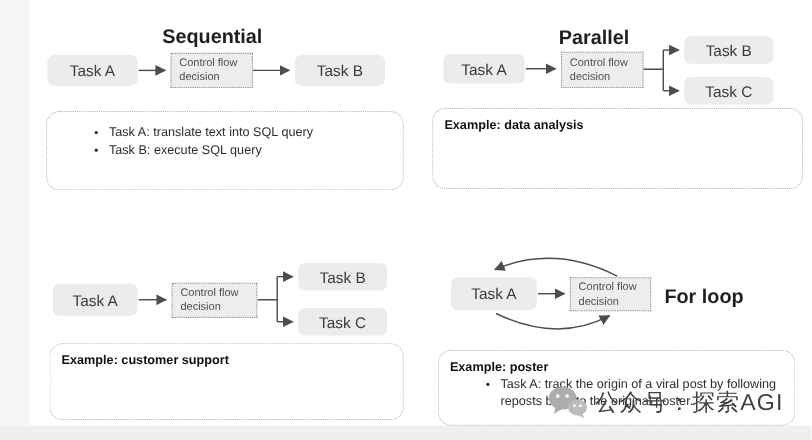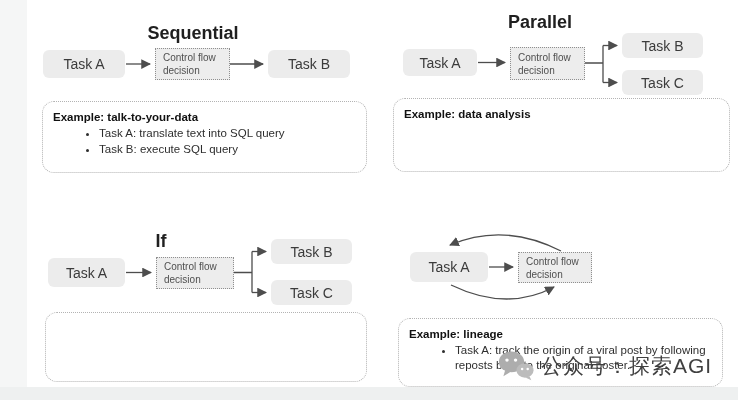--- a/index.html
+++ b/index.html
@@ -78,57 +78,57 @@
   </svg>
 
   <div class="diagram-title" style="left:118px; top:23px; width:150px;">Sequential</div>
   <div class="node" style="left:43px; top:50px; width:82px; height:28px;">Task A</div>
   <div class="control" style="left:155px; top:48px; width:75px; height:32px;">
     <span>Control flow</span>
     <span>decision</span>
   </div>
   <div class="node" style="left:268px; top:50px; width:82px; height:28px;">Task B</div>
   <div class="example" style="left:42px; top:101px; width:325px; height:72px;">
-    <div class="ex-title">Example: talk-to-your-data</div>
     <ul>
       <li>Task A: translate text into SQL query</li>
       <li>Task B: execute SQL query</li>
     </ul>
   </div>
 
-  <div class="diagram-title" style="left:465px; top:12px; width:150px;">Parallel</div>
+  <div class="diagram-title" style="left:465px; top:24px; width:150px;">Parallel</div>
   <div class="node" style="left:403px; top:49px; width:74px; height:27px;">Task A</div>
   <div class="control" style="left:510px; top:47px; width:75px; height:33px;">
     <span>Control flow</span>
     <span>decision</span>
   </div>
   <div class="node" style="left:622px; top:33px; width:81px; height:25px;">Task B</div>
   <div class="node" style="left:622px; top:70px; width:81px; height:25px;">Task C</div>
   <div class="example" style="left:393px; top:98px; width:337px; height:74px;">
     <div class="ex-title">Example: data analysis</div>
   </div>
 
-  <div class="diagram-title" style="left:86px; top:231px; width:150px;">If</div>
   <div class="node" style="left:48px; top:258px; width:77px; height:29px;">Task A</div>
   <div class="control" style="left:156px; top:257px; width:78px; height:32px;">
     <span>Control flow</span>
     <span>decision</span>
   </div>
   <div class="node" style="left:271px; top:239px; width:81px; height:25px;">Task B</div>
   <div class="node" style="left:271px; top:280px; width:81px; height:25px;">Task C</div>
   <div class="example" style="left:45px; top:312px; width:322px; height:70px;">
+    <div class="ex-title">Example: customer support</div>
   </div>
 
   <div class="node" style="left:410px; top:252px; width:78px; height:30px;">Task A</div>
   <div class="control" style="left:518px; top:252px; width:74px; height:31px;">
     <span>Control flow</span>
     <span>decision</span>
   </div>
+  <div class="diagram-title" style="left:604px; top:259px; width:90px; text-align:left;">For loop</div>
   <div class="example ex-forloop" style="left:398px; top:318px; width:325px; height:69px;">
-    <div class="ex-title">Example: lineage</div>
+    <div class="ex-title">Example: poster</div>
     <ul>
       <li>Task A:  track the origin of a viral post by following reposts back to the original poster.</li>
     </ul>
   </div>
 
   <div class="watermark">
     <svg width="36" height="31" viewBox="0 0 40 34">
       <ellipse cx="15" cy="13" rx="14" ry="11.5" fill="#adadad"></ellipse>
       <path d="M8,22 L6,29 L14,24 z" fill="#adadad"></path>
       <circle cx="10" cy="11" r="1.9" fill="#ffffff"></circle>

